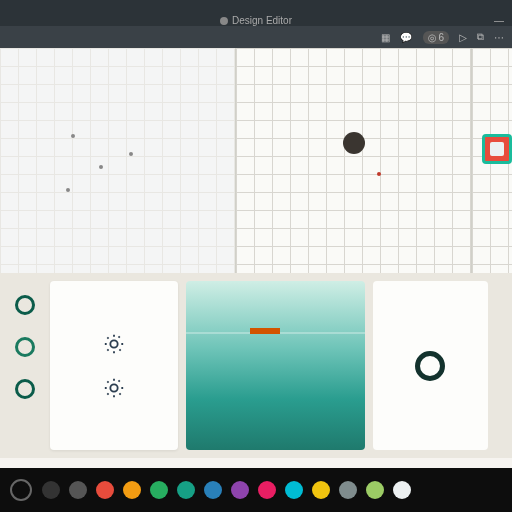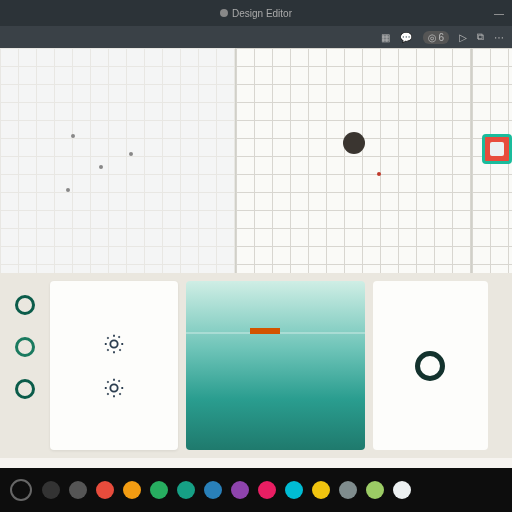--- a/index.html
+++ b/index.html
@@ -1,19 +1,19 @@
 <!DOCTYPE html>
 <html><head>
 <meta charset="utf-8">
 <style>
   * { box-sizing: border-box; margin: 0; padding: 0; }
   html, body { width: 512px; height: 512px; overflow: hidden; font-family: -apple-system, sans-serif; font-size: 10px; }
   body { background: #1a1f24; display: flex; flex-direction: column; }
 
-  .titlebar { height: 26px; background: #2c3338; display: flex; align-items: center; justify-content: flex-end; padding: 0 8px; gap: 6px; color: #aaa; }
+  .titlebar { height: 26px; background: #2c3338; display: flex; align-items: flex-end; justify-content: flex-end; padding: 0 8px; gap: 6px; color: #aaa; }
   .titlebar .center { position: absolute; left: 50%; transform: translateX(-50%); display: flex; align-items: center; gap: 4px; }
   .titlebar .icon-dot { width: 8px; height: 8px; border-radius: 50%; background: #888; }
 
   .toolbar { height: 22px; background: #3a4147; display: flex; align-items: center; justify-content: flex-end; padding: 0 8px; gap: 10px; color: #bbb; }
   .toolbar .tb-item { display: flex; align-items: center; gap: 2px; cursor: pointer; }
   .toolbar .pill { background: #555; border-radius: 6px; padding: 1px 5px; }
 
   .workspace { flex: 1; background: #f6f4f0; display: flex; flex-direction: column; }
 
   .grid-row { height: 225px; display: flex; background: #fafaf7; }

